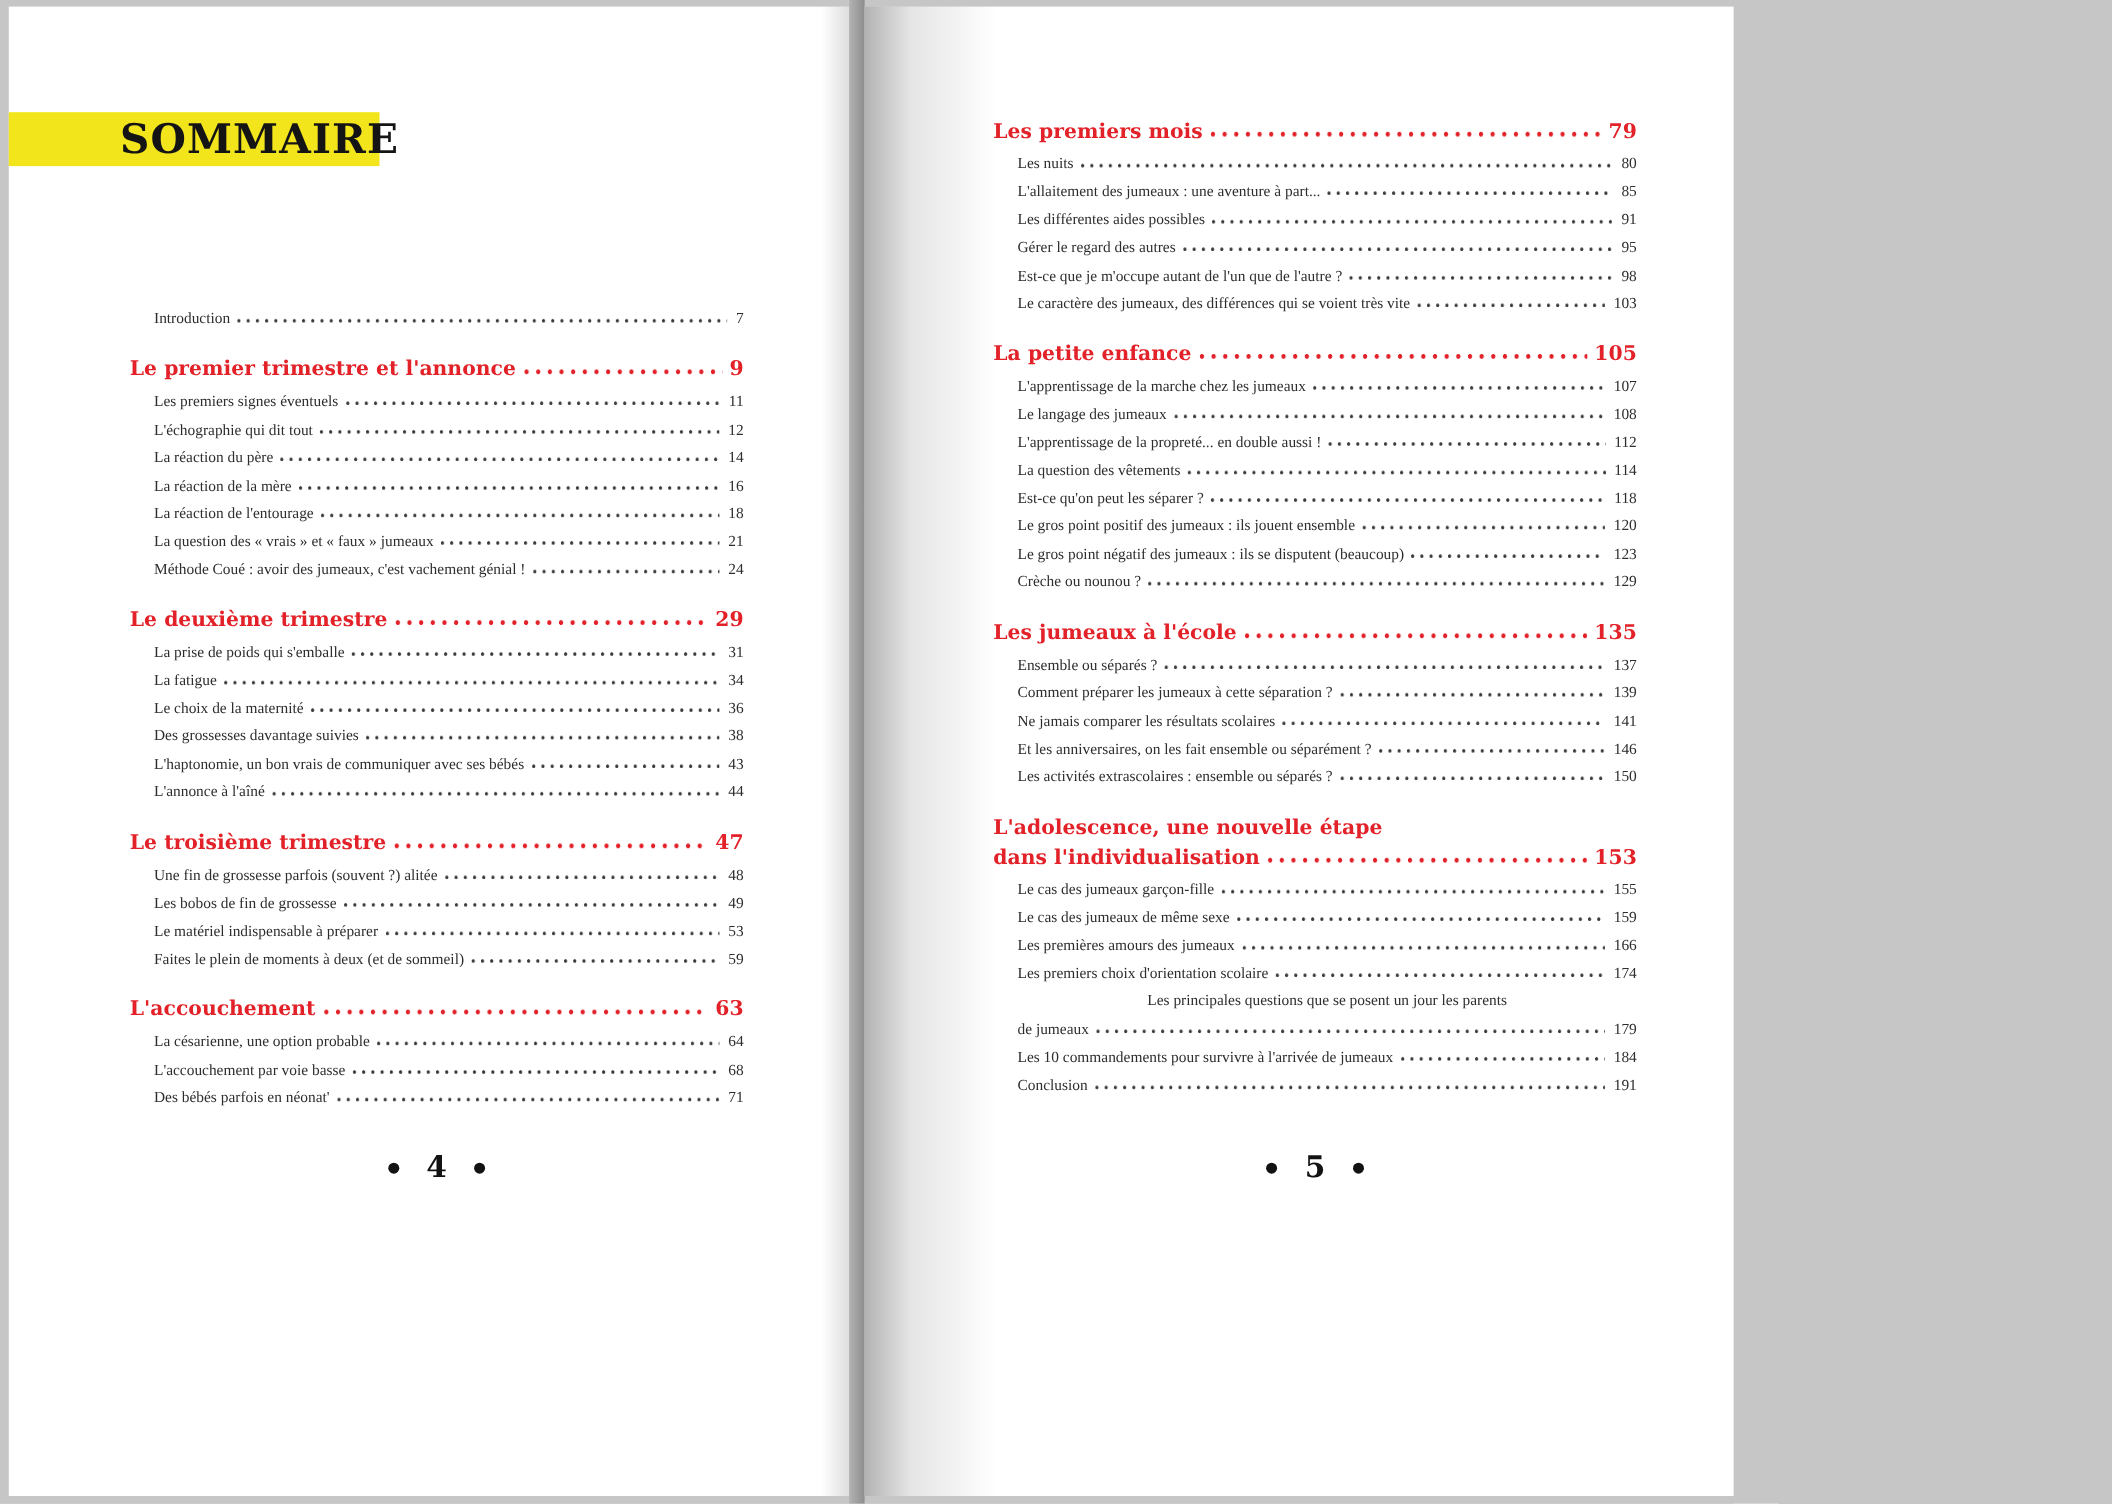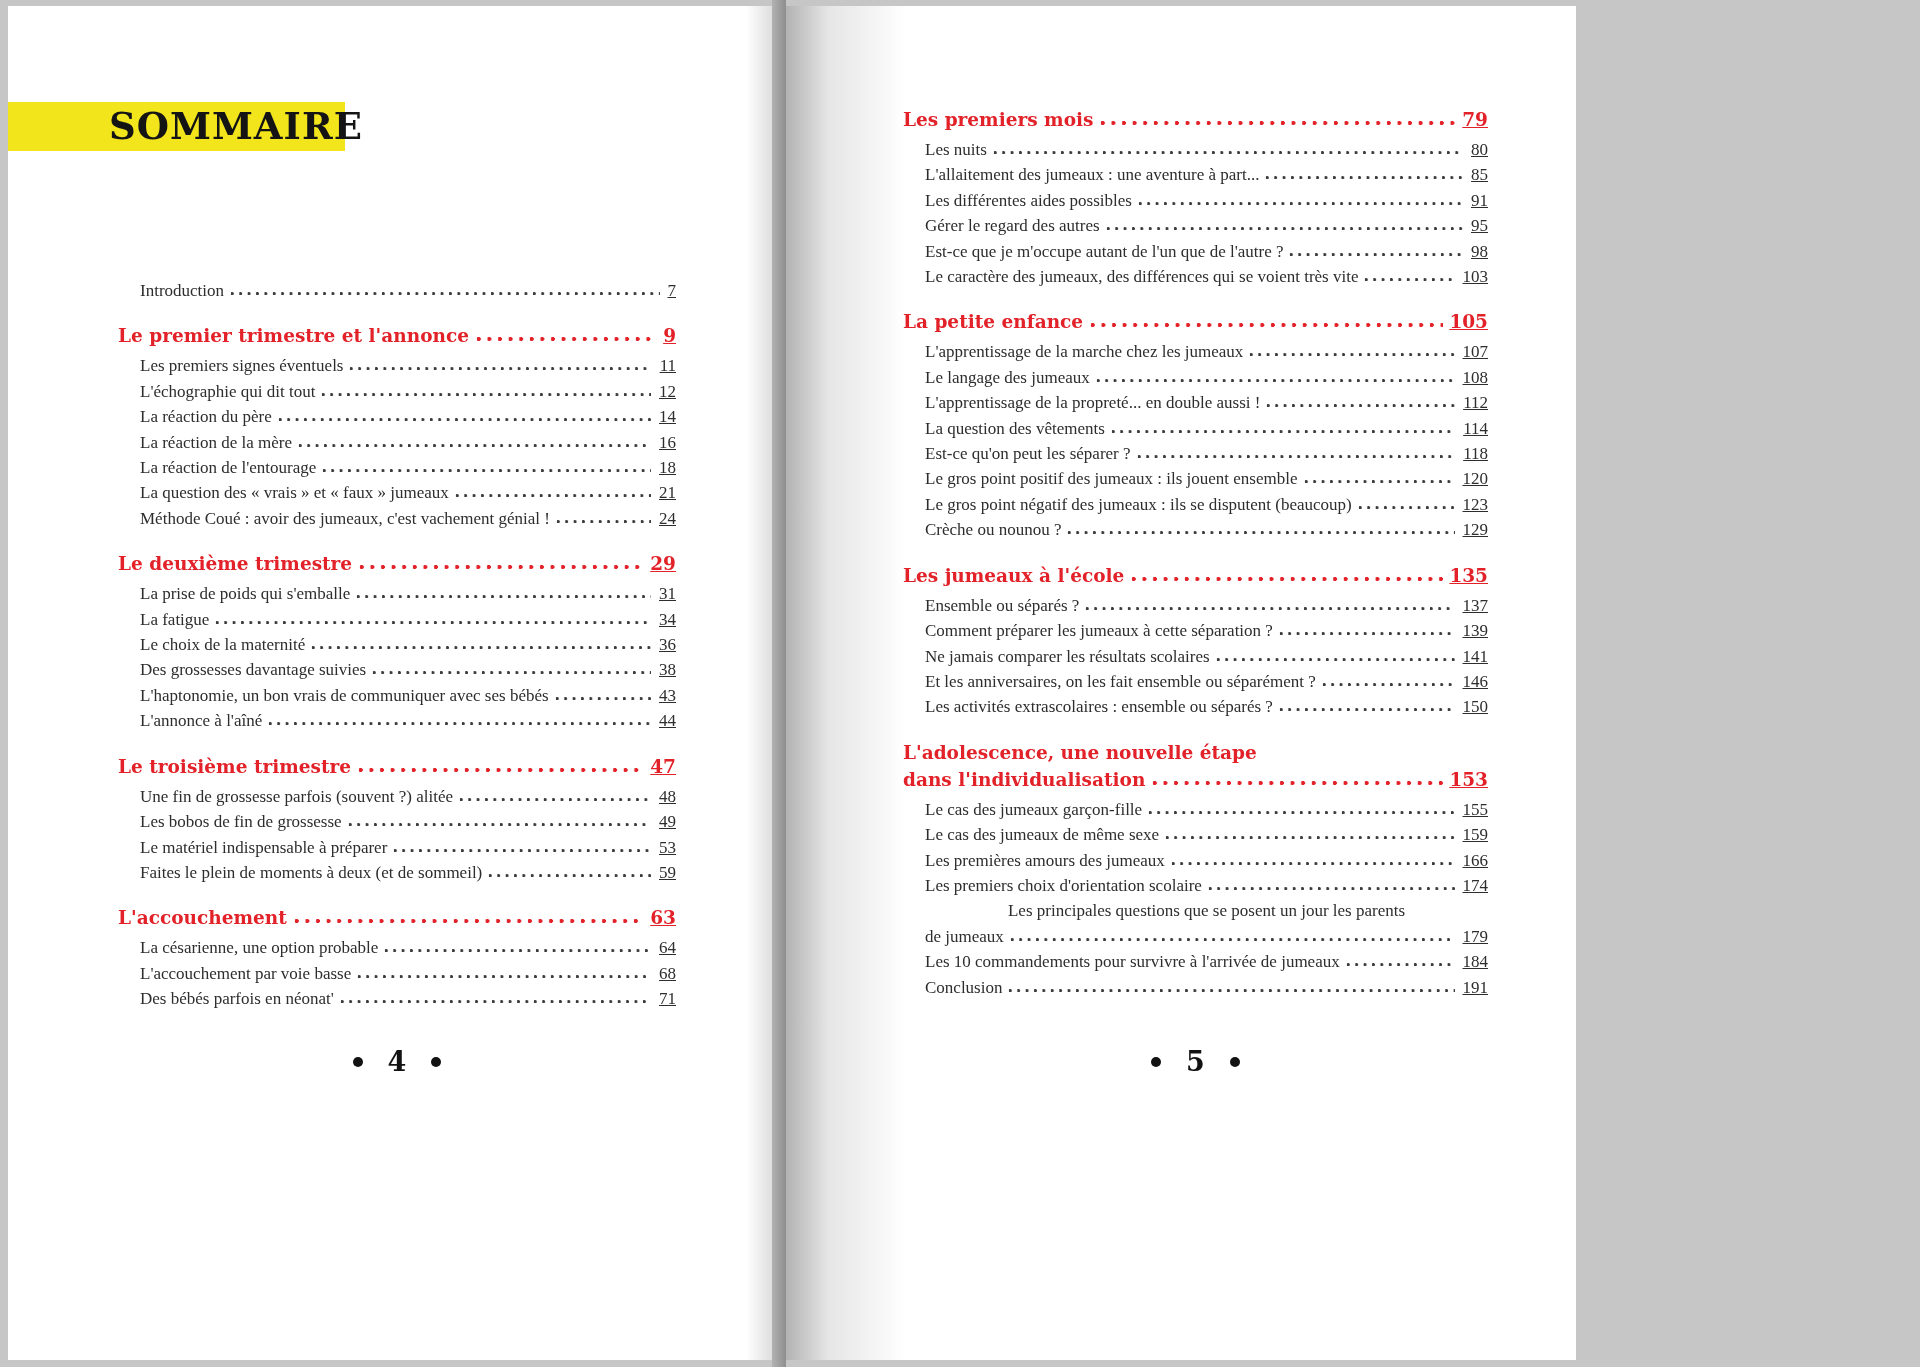--- a/index.html
+++ b/index.html
@@ -22,25 +22,25 @@
         letter-spacing:1px;color:#141414;padding-left:101px;line-height:1;}
 
   .toc{position:absolute;}
   .toc-left{left:110px;top:272px;width:558px;}
   .toc-right{left:117px;top:100px;width:585px;z-index:2;}
 
   .section{margin-top:19px;}
   .section:first-child{margin-top:0;}
 
   .row{display:flex;align-items:baseline;}
-  .pg{margin-left:2px;text-align:right;white-space:nowrap;text-decoration:underline;}
+  .pg{margin-left:2px;text-align:right;white-space:nowrap;}
   .lbl{white-space:nowrap;}
 
   
-  .entry,.entry-cont{padding-left:22px;font-size:17px;line-height:25.4px;color:#2d2d2d;}
+  .entry,.entry-cont{padding-left:22px;font-size:14px;line-height:25.4px;color:#2d2d2d;}
   .entry-cont{white-space:nowrap;text-align:center;}
   .entry .dots{flex:1 1 auto;min-width:10px;height:5px;margin:0 6px;
         background-image:radial-gradient(circle at 2.2px 2.6px,#3b3b3b 1.3px,transparent 1.75px);
         background-size:8.4px 5px;background-repeat:repeat-x;background-position:left bottom;}
 
   
   .hrow,.h-cont{color:var(--accent_red,#e22128);font-family:"DejaVu Serif",serif;
         font-weight:700;font-size:18.5px;line-height:27px;}
   .hrow{margin-bottom:4px;}
   .h-cont{white-space:nowrap;}

